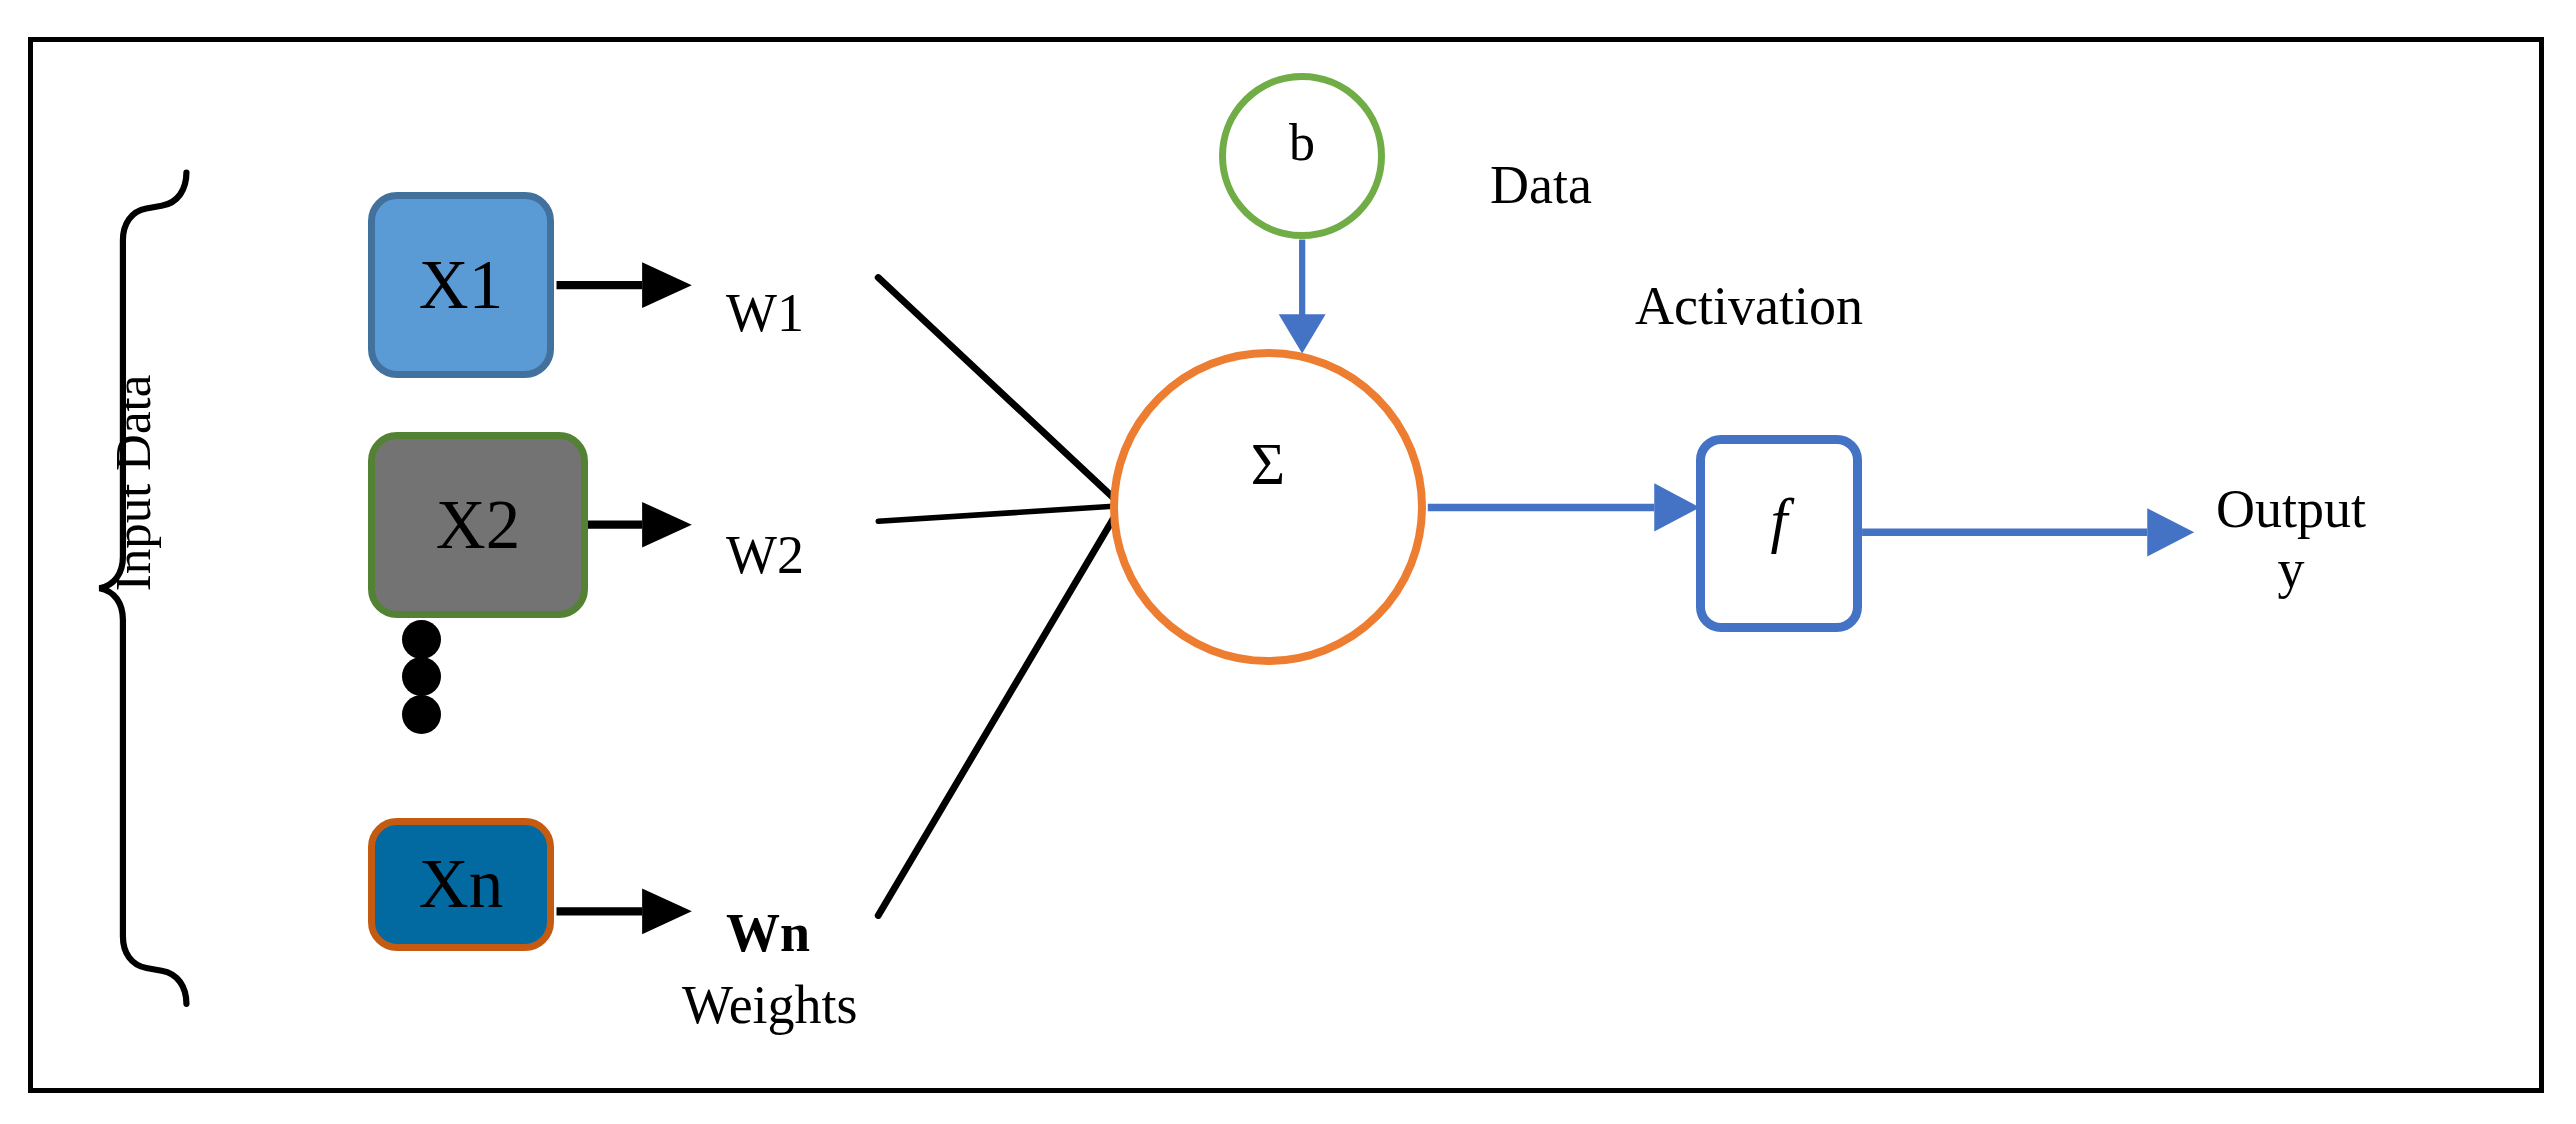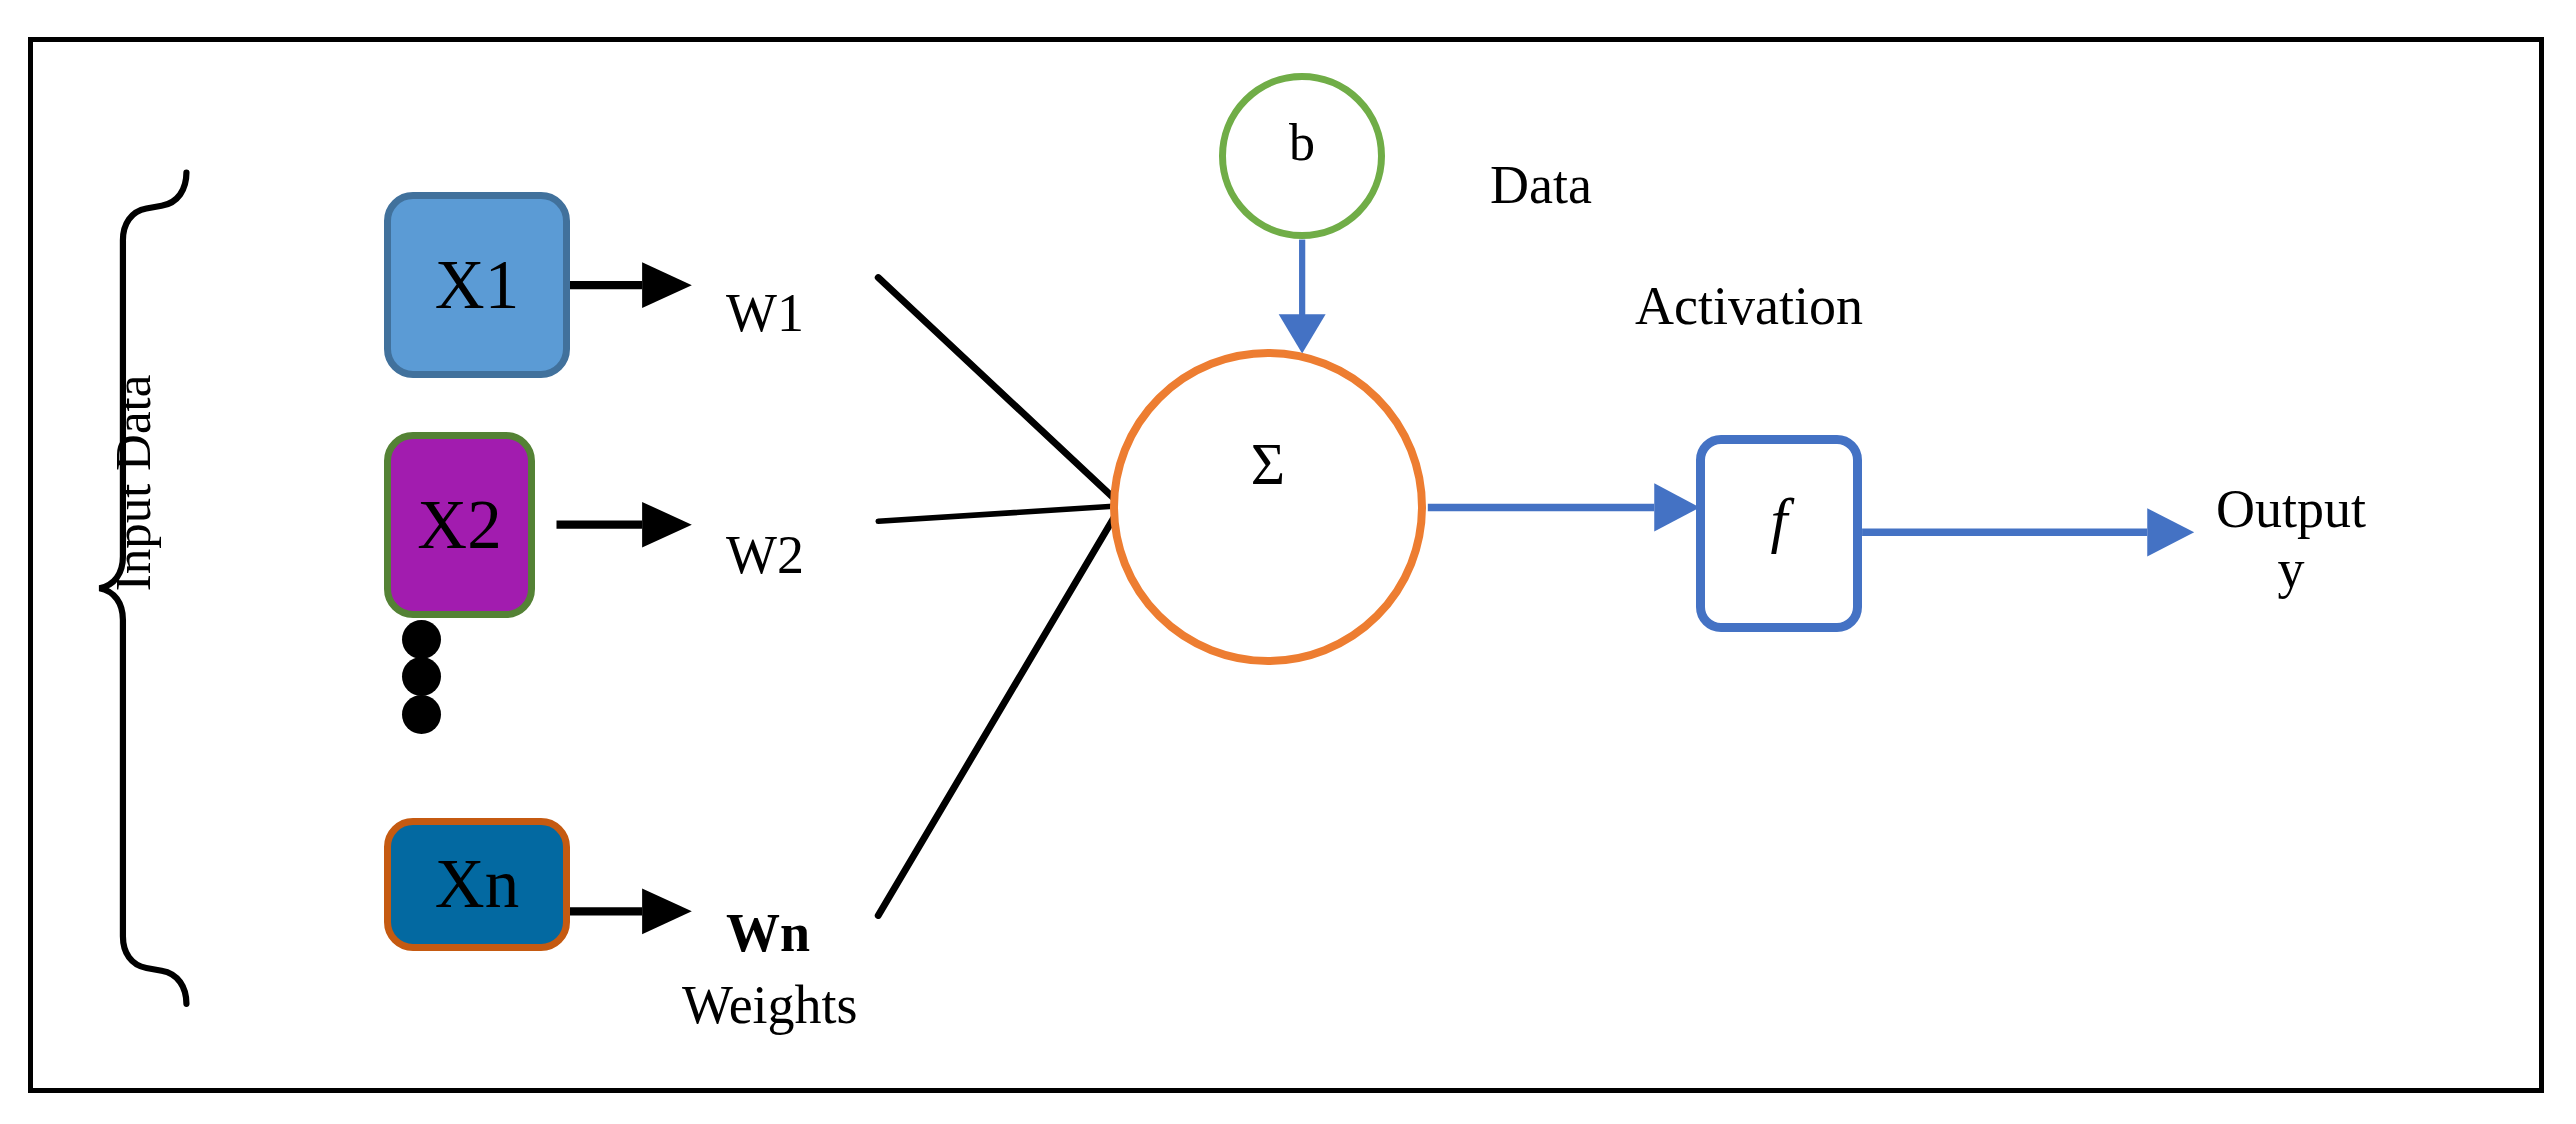--- a/index.html
+++ b/index.html
@@ -3,24 +3,24 @@
 <meta charset="utf-8">
 <style>
   html,body{margin:0;padding:0;background:#fff;}
   body{width:2576px;height:1124px;position:relative;overflow:hidden;
        font-family:"Liberation Serif","DejaVu Serif",serif;color:#000;}
   #stage{position:absolute;left:0;top:0;width:2576px;height:1124px;background:#ffffff;}
   #frame{position:absolute;left:28px;top:37px;width:2516px;height:1056px;
          border:5.5px solid #000;box-sizing:border-box;background:#fff;}
   .svg-layer{position:absolute;left:0;top:0;width:2576px;height:1124px;pointer-events:none;}
   .ibox{position:absolute;box-sizing:border-box;border-radius:29px;
-        display:flex;align-items:center;justify-content:center;margin-left:16px;}
+        display:flex;align-items:center;justify-content:center;}
   .ibox span{font-size:69px;line-height:1;color:#000;}
   #box-x1{left:368px;top:192px;width:186px;height:186px;background:#5B9BD5;border:7.6px solid #41719C;}
-  #box-x2{left:368px;top:432px;width:151px;height:186px;background:#a21caf;border:7.6px solid #548235;}
+  #box-x2{left:368px;top:432px;width:220px;height:186px;background:#737373;border:7.6px solid #548235;}
   #box-xn{left:368px;top:818px;width:186px;height:133px;background:#0369a1;border:7.6px solid #C55A11;}
   .dot{position:absolute;width:39px;height:39px;border-radius:50%;background:#000;left:402px;}
   #dot1{top:620px;} #dot2{top:657px;} #dot3{top:695px;}
   #sum-circle{position:absolute;left:1110px;top:349px;width:316px;height:316px;
               border-radius:50%;border:8.3px solid #ED7D31;box-sizing:border-box;background:#fff;}
   #sum-sym{position:absolute;left:1110px;top:435px;width:316px;text-align:center;
            font-size:59px;line-height:1;color:#000;}
   #bias-circle{position:absolute;left:1219px;top:73px;width:166px;height:166px;
                border-radius:50%;border:7.6px solid #70AD47;box-sizing:border-box;background:#fff;}
   #bias-sym{position:absolute;left:1219px;top:117px;width:166px;text-align:center;

